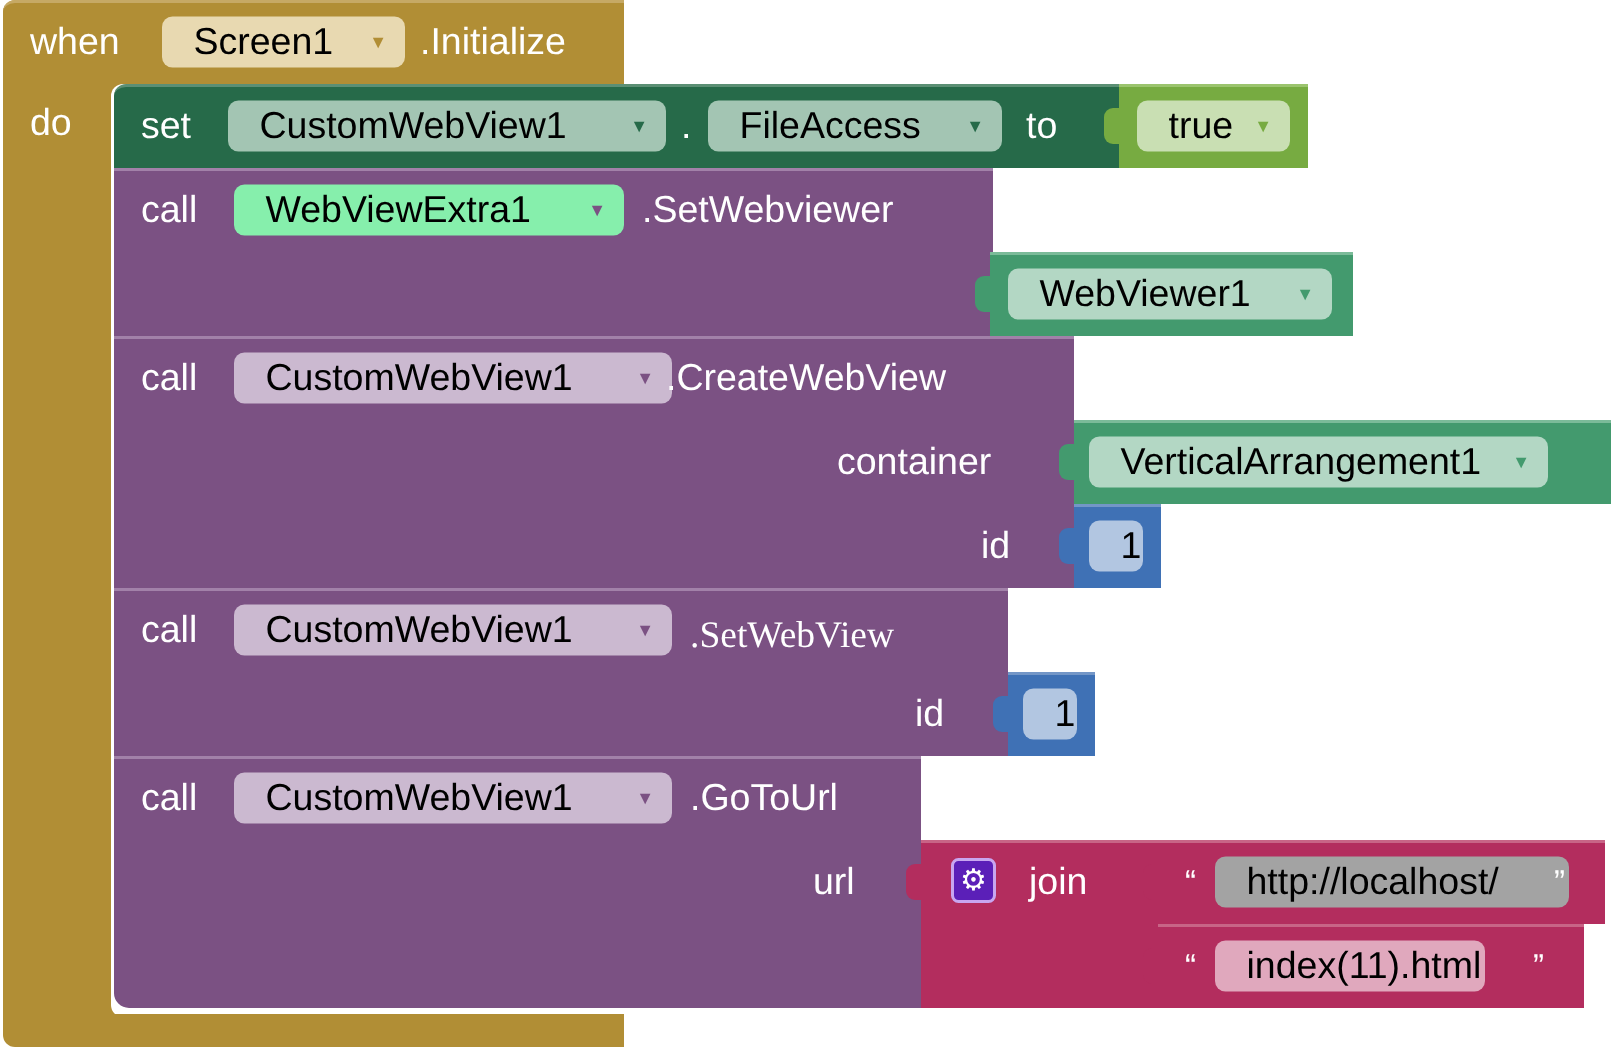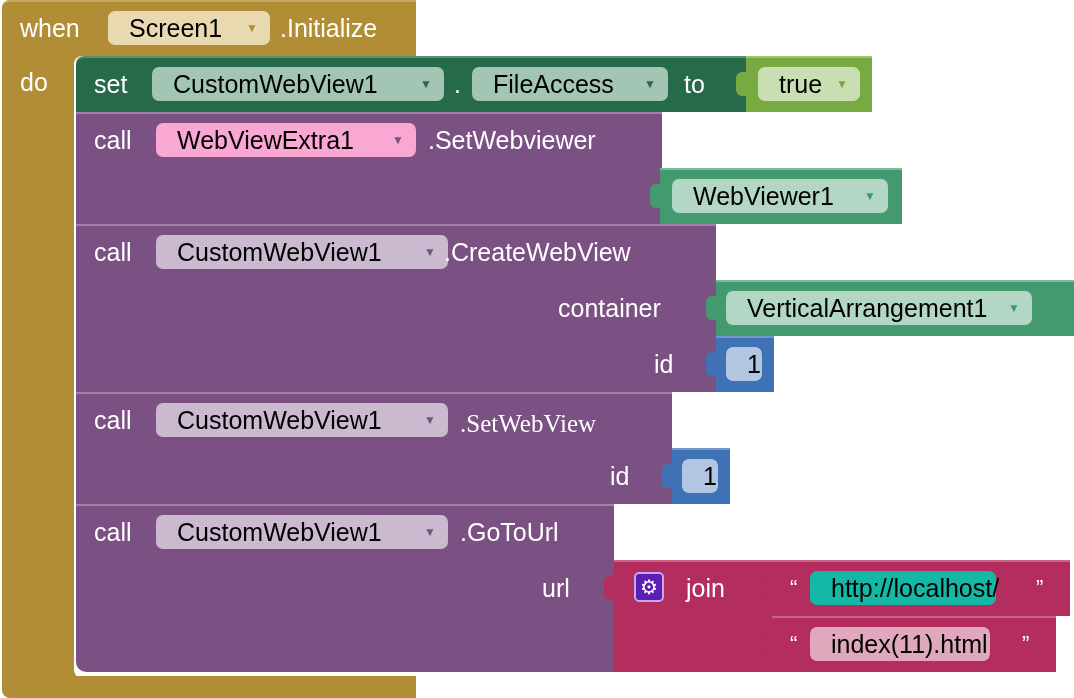--- a/index.html
+++ b/index.html
@@ -50,21 +50,21 @@
 <span class="lbl" style="left:684px;top:68px;">to</span>
 <div class="blk bool" style="left:746px;top:56px;width:126px;height:56px;"></div>
 <div class="plug" style="left:736px;top:72px;background:#77ab41;"></div>
 <div class="fld" style="left:758px;top:67px;width:102px;background:#c9dfb3;">
   <span>true</span>
   <span class="arrow" style="color:#77ab41;">▼</span>
 </div>
 
 <div class="blk proc" style="left:76px;top:112px;width:586px;height:112px;"></div>
 <span class="lbl" style="left:94px;top:124px;">call</span>
-<div class="fld" style="left:156px;top:123px;width:260px;background:#f9a8d4;">
+<div class="fld" style="left:156px;top:123px;width:260px;background:#86efac;">
   <span>WebViewExtra1</span>
   <span class="arrow" style="color:#7b5183;">▼</span>
 </div>
 <span class="lbl" style="left:428px;top:124px;">.SetWebviewer</span>
 <span class="lbl" style="left:480px;top:180px;margin-top:40px;">webViewer</span>
 <div class="blk comp" style="left:660px;top:168px;width:242px;height:56px;"></div>
 <div class="plug" style="left:650px;top:184px;background:#439a6e;"></div>
 <div class="fld" style="left:672px;top:179px;width:216px;background:#b3d7c4;">
   <span>WebViewer1</span>
   <span class="arrow" style="color:#439a6e;">▼</span>
@@ -115,21 +115,21 @@
 <span class="lbl" style="left:542px;top:572px;">url</span>
 
 <div class="blk txt" style="left:614px;top:560px;width:158px;height:112px;"></div>
 <div class="plug" style="left:604px;top:576px;background:#b32d5e;"></div>
 <div class="gear" style="left:634px;top:572px;">⚙</div>
 <span class="lbl" style="left:686px;top:572px;">join</span>
 
 <div class="blk txt" style="left:772px;top:560px;width:298px;height:56px;"></div>
 <div class="plug" style="left:762px;top:576px;background:#b32d5e;"></div>
 <span class="q" style="left:790px;top:572px;">“</span>
-<div class="fld" style="left:810px;top:571px;width:186px;background:#14b8a6;">
+<div class="fld" style="left:810px;top:571px;width:236px;background:#a3a3a3;">
   <span>http://localhost/</span>
 </div>
 <span class="q" style="left:1036px;top:572px;">”</span>
 
 <div class="blk txt" style="left:772px;top:616px;width:284px;height:56px;"></div>
 <div class="plug" style="left:762px;top:632px;background:#b32d5e;"></div>
 <span class="q" style="left:790px;top:628px;">“</span>
 <div class="fld" style="left:810px;top:627px;width:180px;background:#e0a8bd;">
   <span>index(11).html</span>
 </div>

